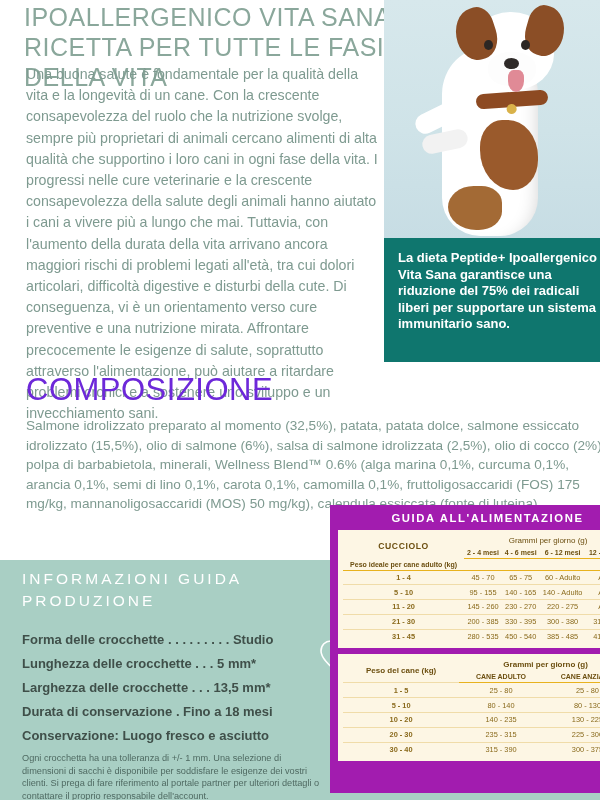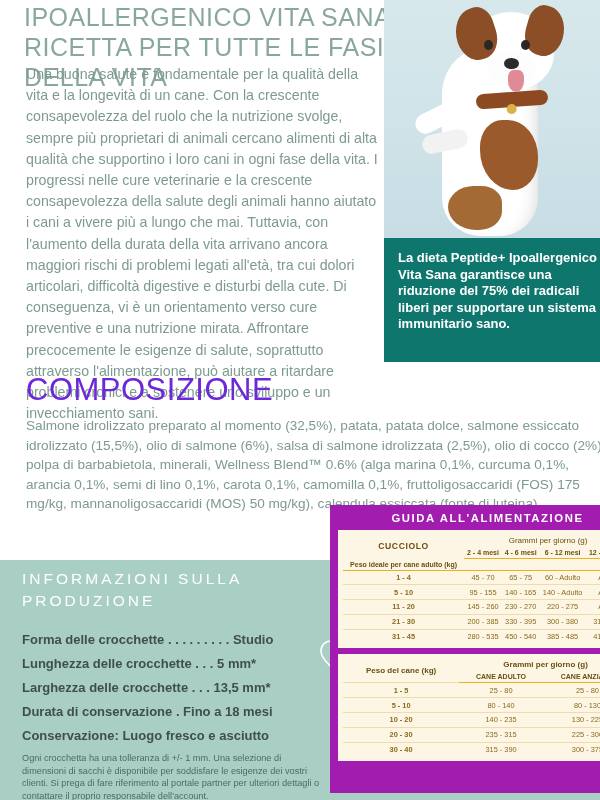--- a/index.html
+++ b/index.html
@@ -265,21 +265,21 @@
 
     <div class="callout">
       <div class="callout-text">La dieta Peptide+ Ipoallergenico Vita Sana garantisce una riduzione del 75% dei radicali liberi per supportare un sistema immunitario sano.</div>
     </div>
 
     <div class="comp-title">COMPOSIZIONE</div>
     <div class="comp-body">Salmone idrolizzato preparato al momento (32,5%), patata, patata dolce, salmone essiccato idrolizzato (15,5%), olio di salmone (6%), salsa di salmone idrolizzata (2,5%), olio di cocco (2%), polpa di barbabietola, minerali, Wellness Blend™ 0.6% (alga marina 0,1%, curcuma 0,1%, arancia 0,1%, semi di lino 0,1%, carota 0,1%, camomilla 0,1%, fruttoligosaccaridi (FOS) 175 mg/kg, mannanoligosaccaridi (MOS) 50 mg/kg), calendula essiccata (fonte di luteina)</div>
   </div>
 
   <div class="bottom">
-    <div class="info-title">INFORMAZIONI SULLA PRODUZIONE</div>
+    <div class="info-title">INFORMAZIONI GUIDA PRODUZIONE</div>
 
     <div class="info-list">
       <div class="info-row">Forma delle crocchette . . . . . . . . .  Studio</div>
       <div class="info-row">Lunghezza delle crocchette . . .   5 mm*</div>
       <div class="info-row">Larghezza delle crocchette . . . 13,5 mm*</div>
       <div class="info-row">Durata di conservazione .  Fino a 18 mesi</div>
       <div class="info-row">Conservazione: Luogo fresco e asciutto</div>
     </div>
 
     <div class="heart">

